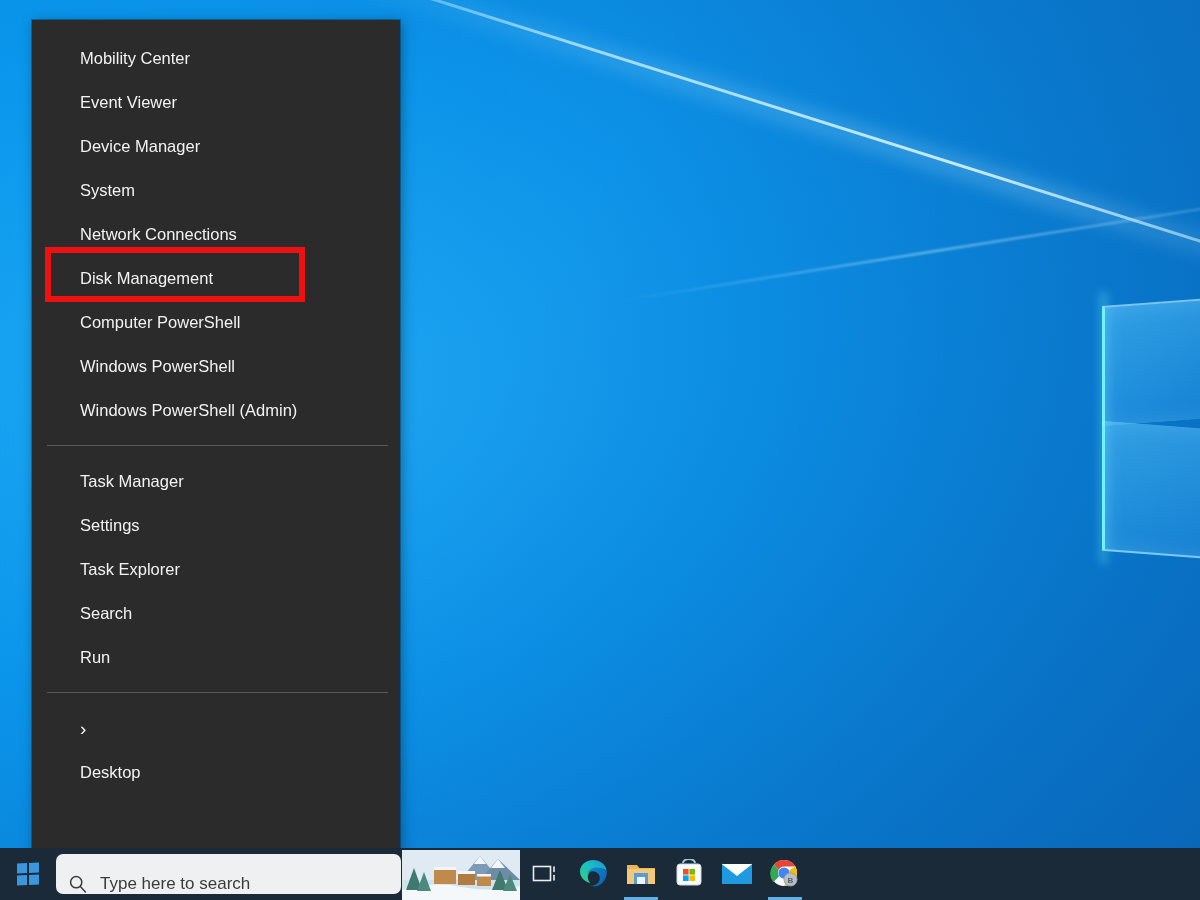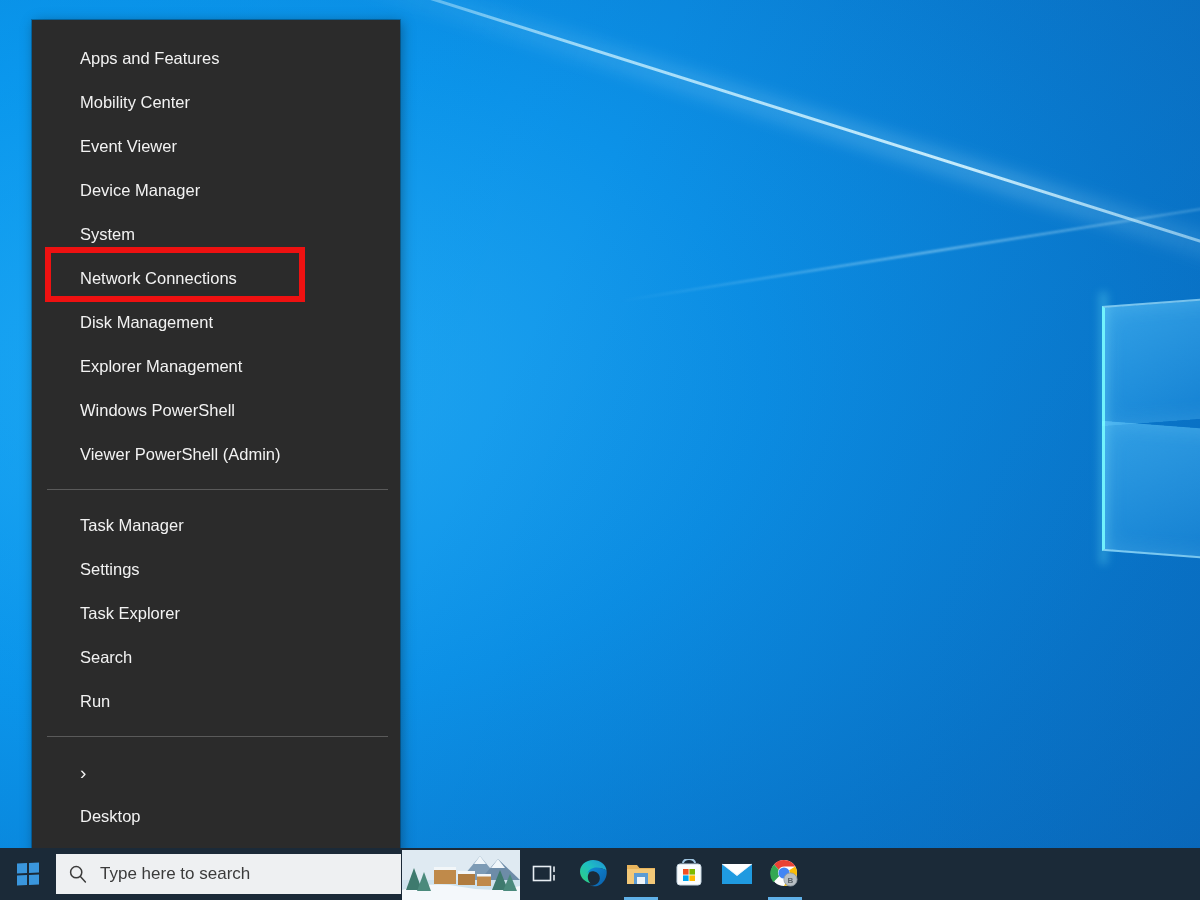--- a/index.html
+++ b/index.html
@@ -179,23 +179,23 @@
     gap: 2px;
     transform: skewY(-3deg);
   }
   .win-logo i { background: #3a96dd; display: block; }
 
   .search-box {
     width: 345px;
     height: 40px;
     background: #eef0f2;
     display: flex;
-    align-items: center;
+    align-items: flex-end;
     flex: 0 0 auto;
-    border-radius: 0;
+    border-radius: 7px;
   }
   .search-icon {
     width: 44px;
     display: flex;
     align-items: center;
     justify-content: center;
     flex: 0 0 auto;
   }
   .search-placeholder {
     color: #3b3b3b;
@@ -244,48 +244,45 @@
     <div class="beam"></div>
     <div class="beam2"></div>
     <div class="pane-edge-glow"></div>
     <div class="logo-pane pane-top"></div>
     <div class="logo-pane pane-bottom"></div>
   </div>
 
   <div class="winx-menu">
 
     <div class="menu-item">
-      <span class="mi-label">Apps and Features</span>
-    </div>
-    <div class="menu-item">
       <span class="mi-label">Mobility Center</span>
     </div>
     <div class="menu-item">
       <span class="mi-label">Event Viewer</span>
     </div>
     <div class="menu-item">
       <span class="mi-label">Device Manager</span>
     </div>
     <div class="menu-item">
       <span class="mi-label">System</span>
     </div>
     <div class="menu-item">
       <span class="mi-label">Network Connections</span>
     </div>
     <div class="menu-item">
       <span class="mi-label">Disk Management</span>
     </div>
     <div class="menu-item">
-      <span class="mi-label">Explorer Management</span>
+      <span class="mi-label">Computer PowerShell</span>
     </div>
     <div class="menu-item">
       <span class="mi-label">Windows PowerShell</span>
     </div>
     <div class="menu-item">
-      <span class="mi-label">Viewer PowerShell (Admin)</span>
+      <span class="mi-label">Windows PowerShell (Admin)</span>
     </div>
 
     <div class="menu-sep"></div>
 
     <div class="menu-item">
       <span class="mi-label">Task Manager</span>
     </div>
     <div class="menu-item">
       <span class="mi-label">Settings</span>
     </div>

